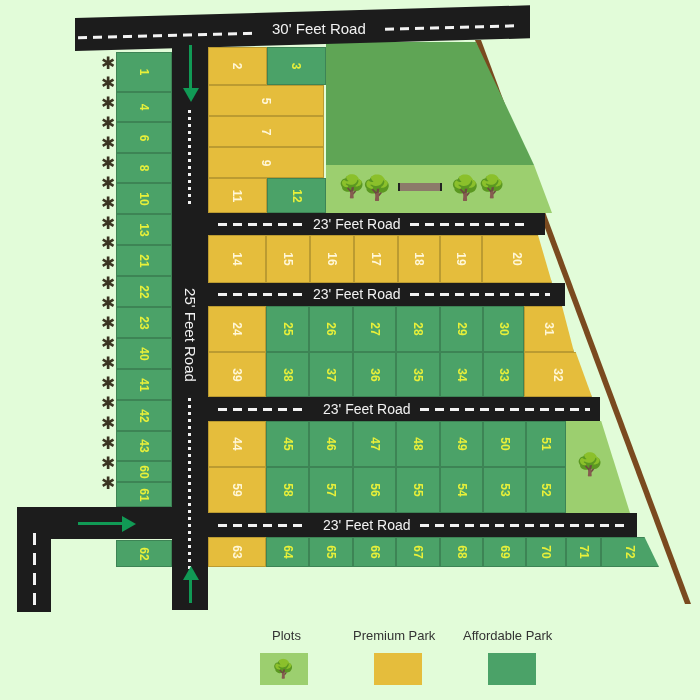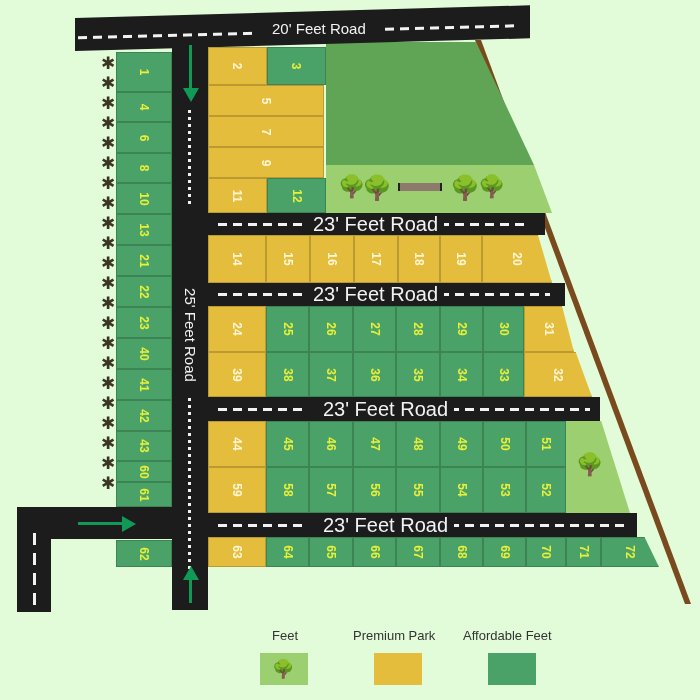--- a/index.html
+++ b/index.html
@@ -2,21 +2,21 @@
 <html><head>
 <meta charset="utf-8">
 <style>
   html, body { margin:0; padding:0; }
   body { width:700px; height:700px; background:#e2fcd9; position:relative; overflow:hidden; font-family:"Liberation Sans", sans-serif; }
   .abs { position:absolute; }
   .road { position:absolute; background:#1c1c1c; }
   .dash-h { position:absolute; height:3px; background:repeating-linear-gradient(90deg,#f2f2f2 0 9px,transparent 9px 15px); }
   .dash-v { position:absolute; width:3px; background:repeating-linear-gradient(180deg,#f2f2f2 0 3px,transparent 3px 7px); }
   .dash-v2 { position:absolute; width:3px; background:repeating-linear-gradient(180deg,#f2f2f2 0 12px,transparent 12px 20px); }
-  .road-label { position:absolute; color:#f2f2f2; font-size:20px; white-space:nowrap; background:#1c1c1c; padding:0 6px; line-height:16px; }
+  .road-label { position:absolute; color:#f2f2f2; font-size:14px; white-space:nowrap; background:#1c1c1c; padding:0 6px; line-height:16px; }
   .plot { position:absolute; box-sizing:border-box; border:1px solid rgba(0,0,0,0.18); display:flex; align-items:center; justify-content:center; }
   .plot span { transform:rotate(90deg); font-weight:bold; font-size:12px; }
   .premium { background:#e5bd3c; }
   .premium span { color:#fff7d8; }
   .afford { background:#4ba268; }
   .afford span { color:#e8f03a; }
   .parkc { background:#9ccf6f; }
   .tree-col { position:absolute; color:#3b3522; font-size:17px; line-height:20px; width:20px; text-align:center; }
   .legend-label { position:absolute; font-size:13px; color:#333; }
   .legend-sw { position:absolute; width:48px; height:32px; }
@@ -29,21 +29,21 @@
   <polygon points="475,40 481,40 691,604 685,604" fill="#7a4a1f"></polygon>
 
   <polygon points="326,42 476,42 534,165 326,165" fill="#5fa555"></polygon>
 
   <polygon points="326,165 534,165 552,213 326,213" fill="#9ccf6f"></polygon>
 </svg>
 
 <div class="road" style="left:75px;top:18px;width:455px;height:33px;transform:skewY(-1.6deg);transform-origin:left top;"></div>
 <div class="dash-h" style="left:78px;top:34px;width:180px;transform:rotate(-1.5deg);"></div>
 <div class="dash-h" style="left:385px;top:26px;width:130px;transform:rotate(-1.5deg);"></div>
-<div class="road-label" style="left:266px;top:21px;font-size:15px;">20' Feet Road</div>
+<div class="road-label" style="left:266px;top:21px;font-size:15px;">30' Feet Road</div>
 
 <div class="road" style="left:172px;top:40px;width:36px;height:570px;"></div>
 <div class="dash-v" style="left:188px;top:110px;height:95px;"></div>
 <div class="dash-v" style="left:188px;top:398px;height:180px;"></div>
 <div class="abs" style="left:190px;top:335px;transform:translate(-50%,-50%) rotate(90deg);color:#f2f2f2;font-size:15px;white-space:nowrap;">25' Feet Road</div>
 
 <div class="road" style="left:17px;top:507px;width:165px;height:32px;"></div>
 <div class="road" style="left:17px;top:507px;width:34px;height:105px;"></div>
 <div class="dash-v2" style="left:33px;top:533px;height:80px;"></div>
 
@@ -302,20 +302,20 @@
 <div class="plot afford" style="left:526px;top:537px;width:40px;height:30px;">
     <span>70</span>
   </div>
 <div class="plot afford" style="left:566px;top:537px;width:35px;height:30px;">
     <span>71</span>
   </div>
 <div class="plot afford" style="left:601px;top:537px;width:58px;height:30px;clip-path:polygon(0 0,75% 0,100% 100%,0 100%);">
     <span>72</span>
   </div>
 
-<div class="legend-label" style="left:272px;top:628px;">Feet</div>
+<div class="legend-label" style="left:272px;top:628px;">Plots</div>
 <div class="legend-label" style="left:353px;top:628px;">Premium Park</div>
-<div class="legend-label" style="left:463px;top:628px;">Affordable Feet</div>
+<div class="legend-label" style="left:463px;top:628px;">Affordable Park</div>
 <div class="legend-sw" style="left:260px;top:653px;background:#9ccf6f;display:flex;align-items:center;justify-content:center;font-size:18px;">
     <span>🌳</span>
   </div>
 <div class="legend-sw" style="left:374px;top:653px;background:#e5bd3c;"></div>
 <div class="legend-sw" style="left:488px;top:653px;background:#4ba268;"></div>
 
 </body></html>

